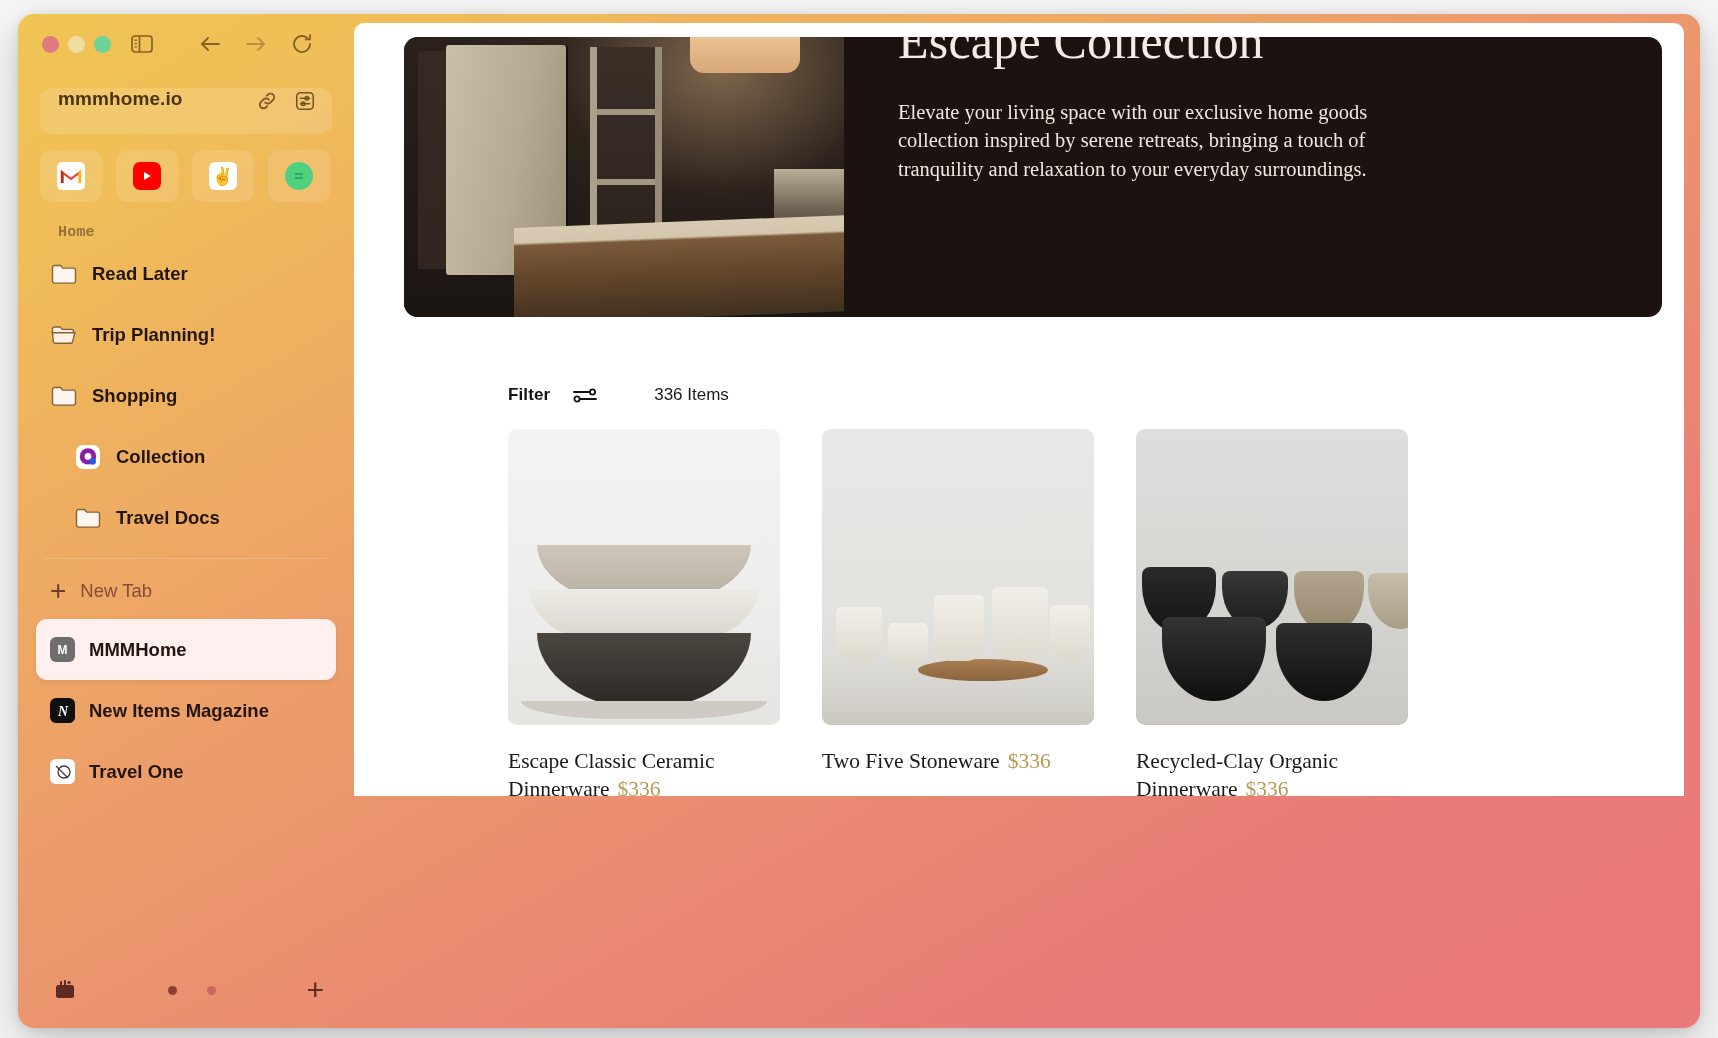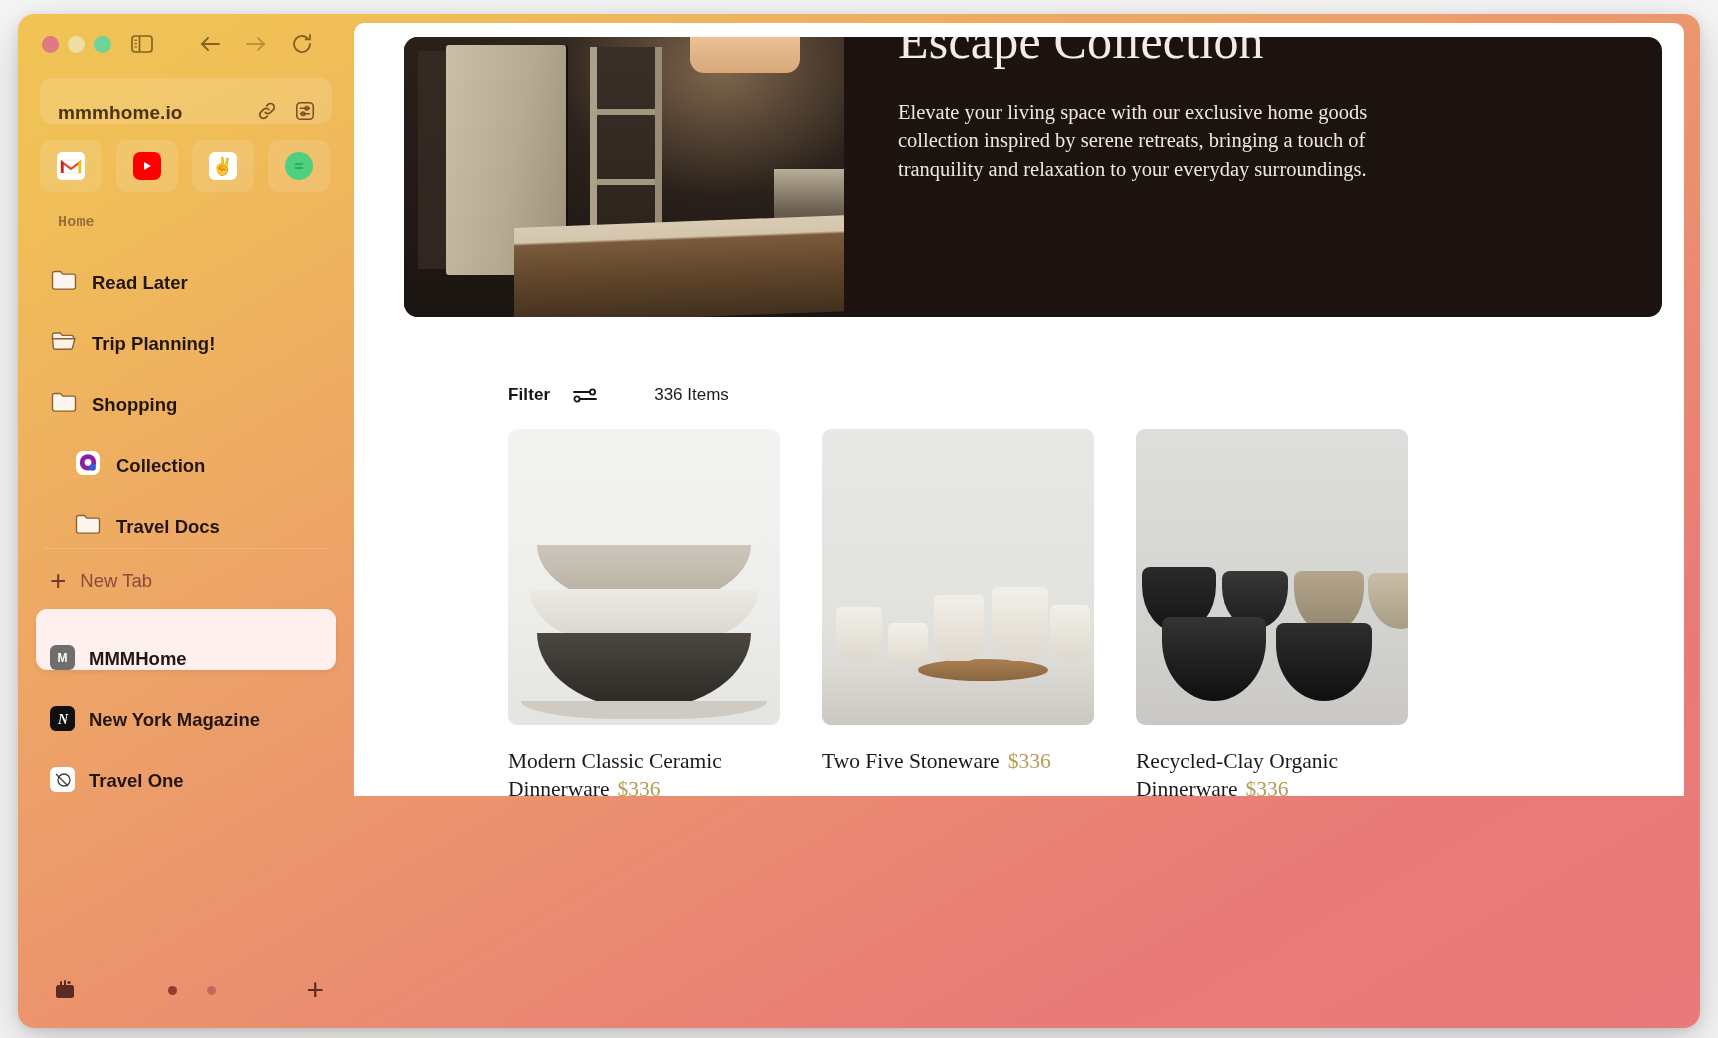--- a/index.html
+++ b/index.html
@@ -70,26 +70,26 @@
     color: #7d5a22;
     opacity: .92;
   }
   .tb-icon.sidebar-toggle { margin-left: 16px; }
   .tb-icon svg { display: block; }
   .nav-group { display: flex; align-items: center; gap: 16px; margin-left: 38px; }
   .tb-icon.fwd { opacity: .45; }
 
   
   .urlbar {
-    margin: 4px 22px 0 22px;
+    margin: 14px 22px 0 22px;
     height: 46px;
     border-radius: 12px;
     background: rgba(255,255,255,0.14);
     display: flex;
-    align-items: flex-end;
+    align-items: flex-start;
     padding: 0 14px 0 18px;
   }
   .url-text {
     flex: 1;
     font-size: 19px;
     font-weight: 600;
     color: #4e3312;
     letter-spacing: .1px;
   }
   .url-actions { display: flex; align-items: center; gap: 12px; }
@@ -120,21 +120,21 @@
     font-weight: 700;
     color: #96703a;
     letter-spacing: .2px;
     font-family: Liberation Mono, monospace;
   }
 
   
   .side-list { padding: 0 18px; }
   .side-item {
     display: flex;
-    align-items: flex-end;
+    align-items: center;
     gap: 14px;
     height: 61px;
     padding-left: 14px;
     border-radius: 11px;
     cursor: default;
   }
   .side-item.indent { padding-left: 38px; }
   .side-item .label {
     font-size: 18.5px;
     font-weight: 700;
@@ -556,21 +556,21 @@
           <span class="fav-sq mmm">M</span>
           <span class="label">MMMHome</span>
         </div>
         <div class="side-item">
           <span class="fav-sq nym">
             <svg width="24" height="24" viewBox="0 0 24 24">
               <rect width="24" height="24" rx="6" fill="#101010"></rect>
               <text x="12" y="17" font-family="Liberation Serif, serif" font-size="14" fill="#ffffff" text-anchor="middle" font-style="italic">N</text>
             </svg>
           </span>
-          <span class="label">New York Magazine</span>
+          <span class="label">New Items Magazine</span>
         </div>
         <div class="side-item">
           <span class="fav-sq aisle">
             <svg width="24" height="24" viewBox="0 0 24 24">
               <rect width="24" height="24" rx="6" fill="#ffffff"></rect>
               <ellipse cx="13" cy="12" rx="6" ry="6" fill="none" stroke="#3b3b3b" stroke-width="1.3"></ellipse>
               <path d="M5 6 L17 18" stroke="#3b3b3b" stroke-width="1.3"></path>
             </svg>
           </span>
           <span class="label">Travel One</span>
@@ -631,21 +631,21 @@
         <div class="grid">
 
           <article class="card">
             <div class="thumb t1">
               <span class="bowl b-top"></span>
               <span class="bowl b-mid"></span>
               <span class="bowl b-dark"></span>
               <span class="bowl b-plate"></span>
             </div>
             <p class="caption">
-              <span>Modern Classic Ceramic Dinnerware</span><span class="price">$336</span>
+              <span>Escape Classic Ceramic Dinnerware</span><span class="price">$336</span>
             </p>
           </article>
 
           <article class="card">
             <div class="thumb t2">
               <span class="floor"></span>
               <span class="tray"></span>
               <span class="cup c1"></span>
               <span class="cup c2"></span>
               <span class="cup c3"></span>

